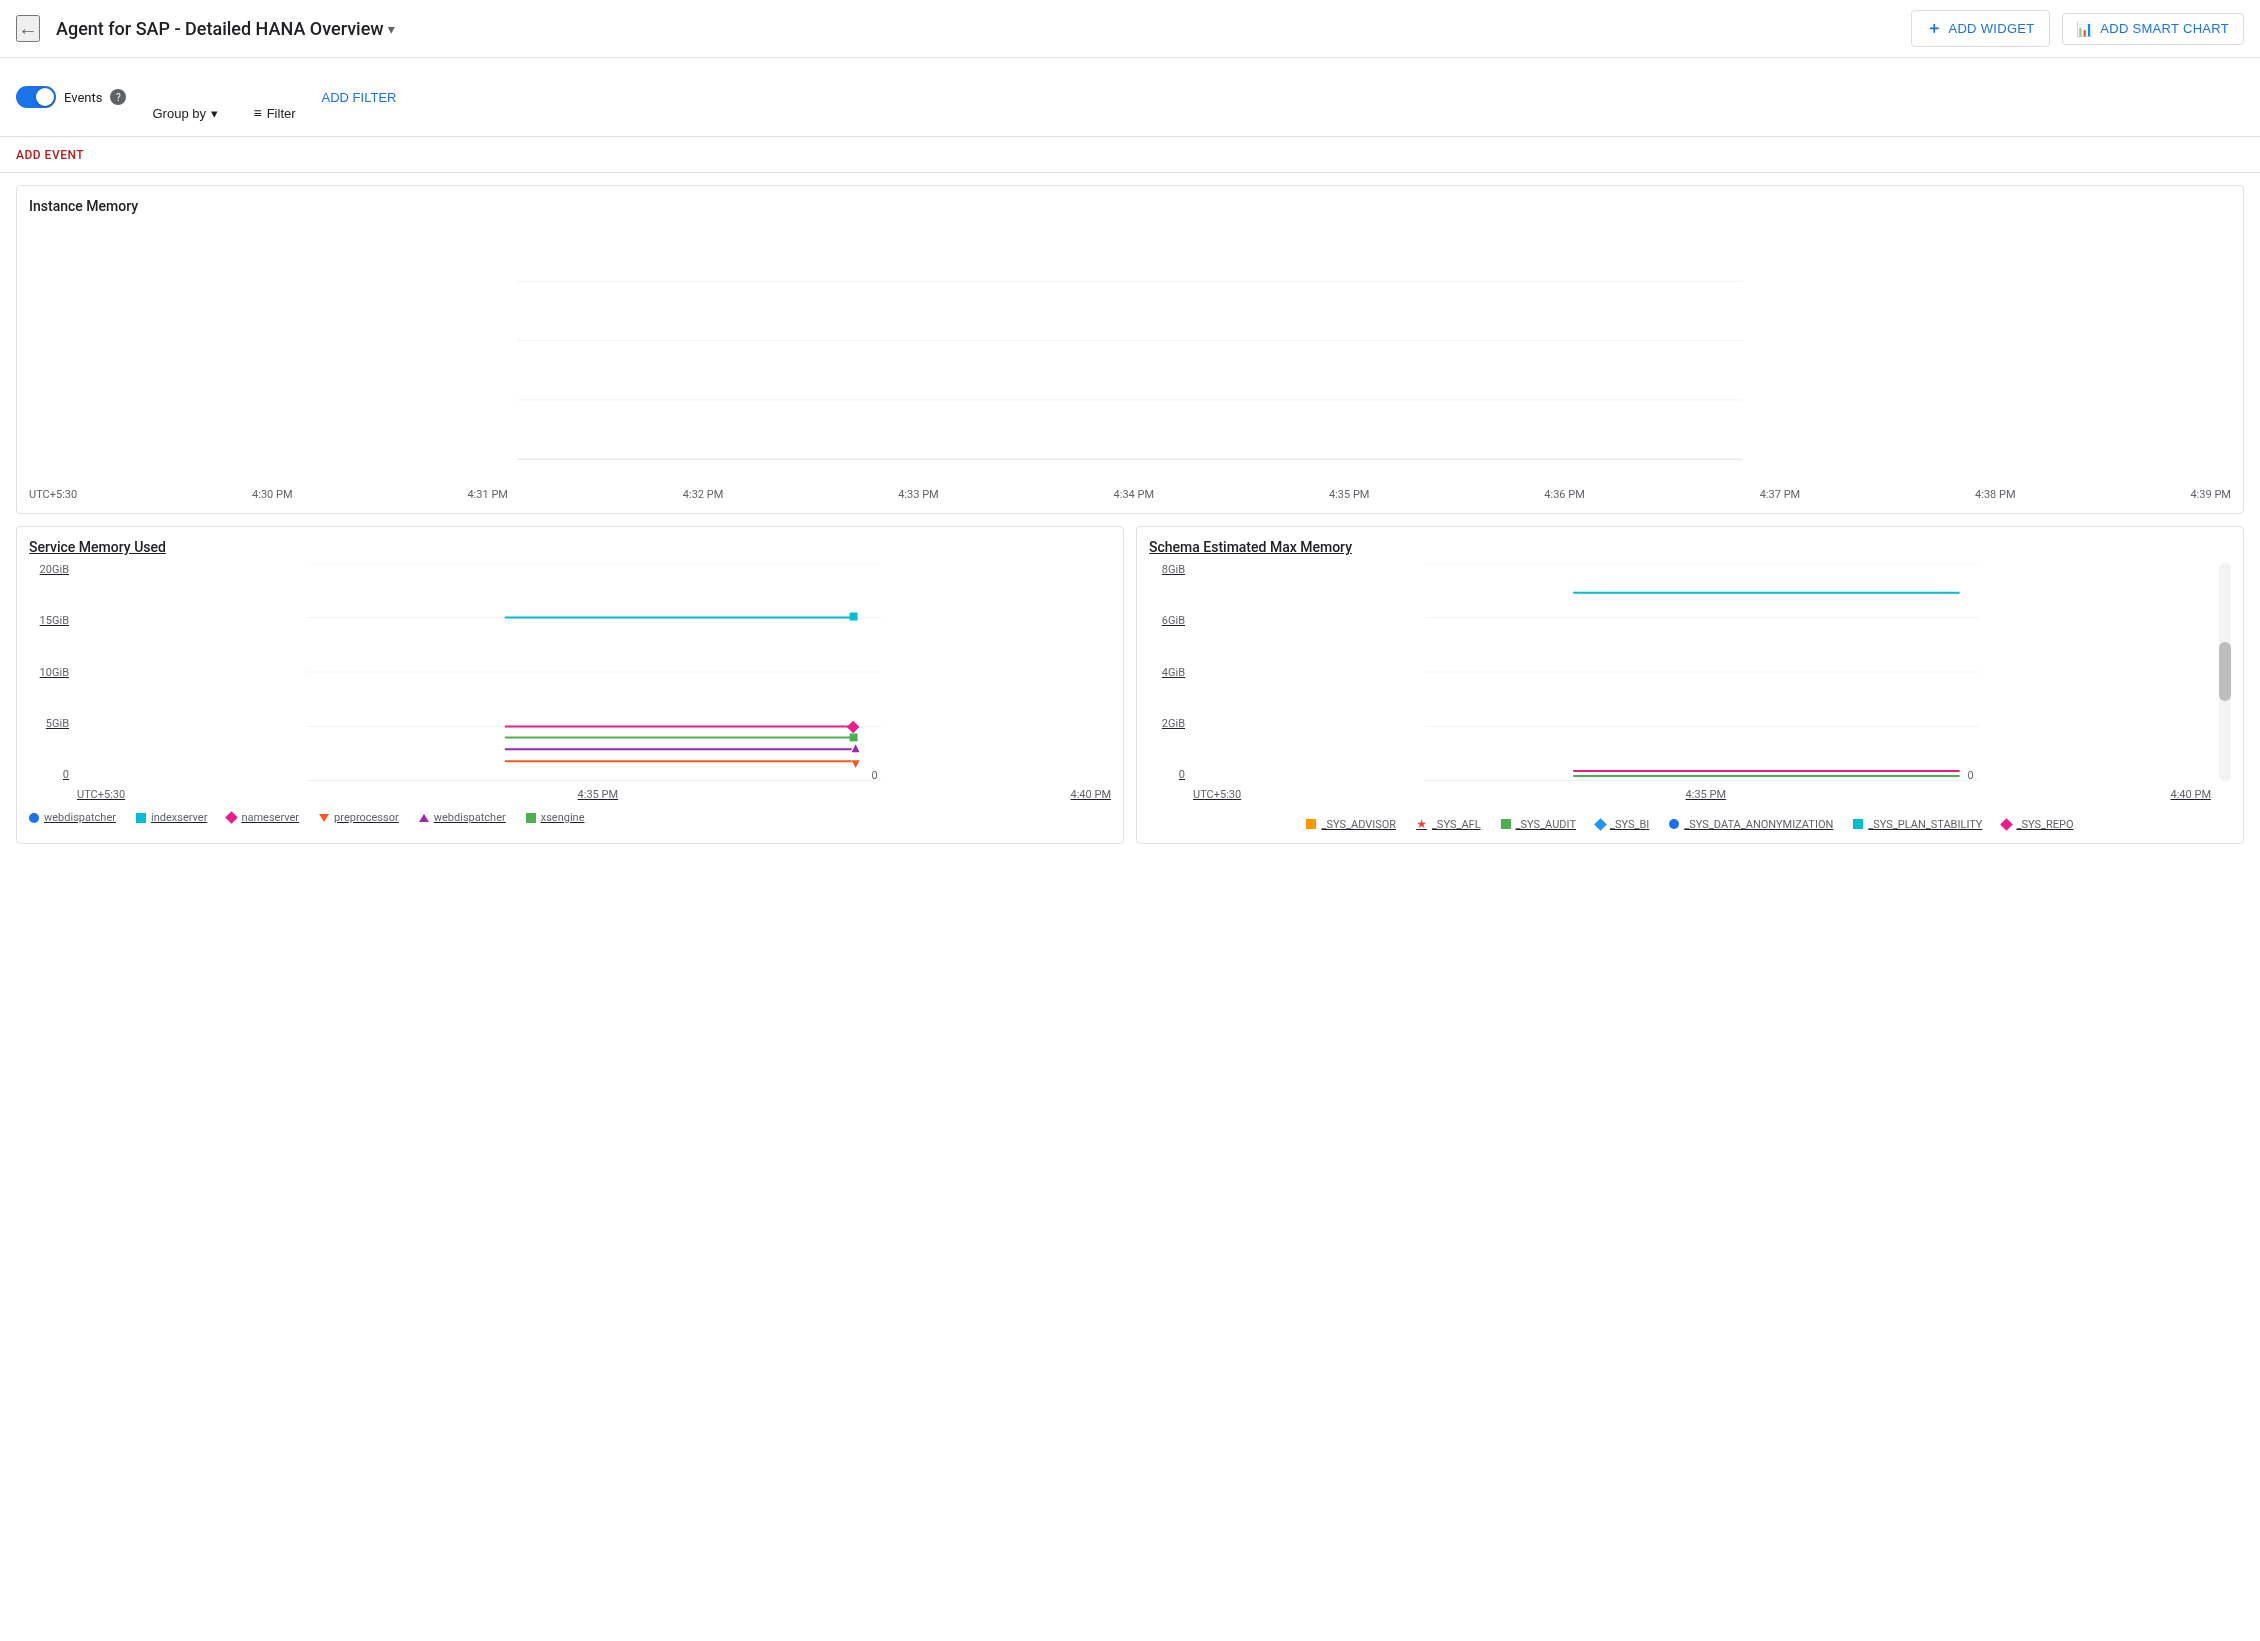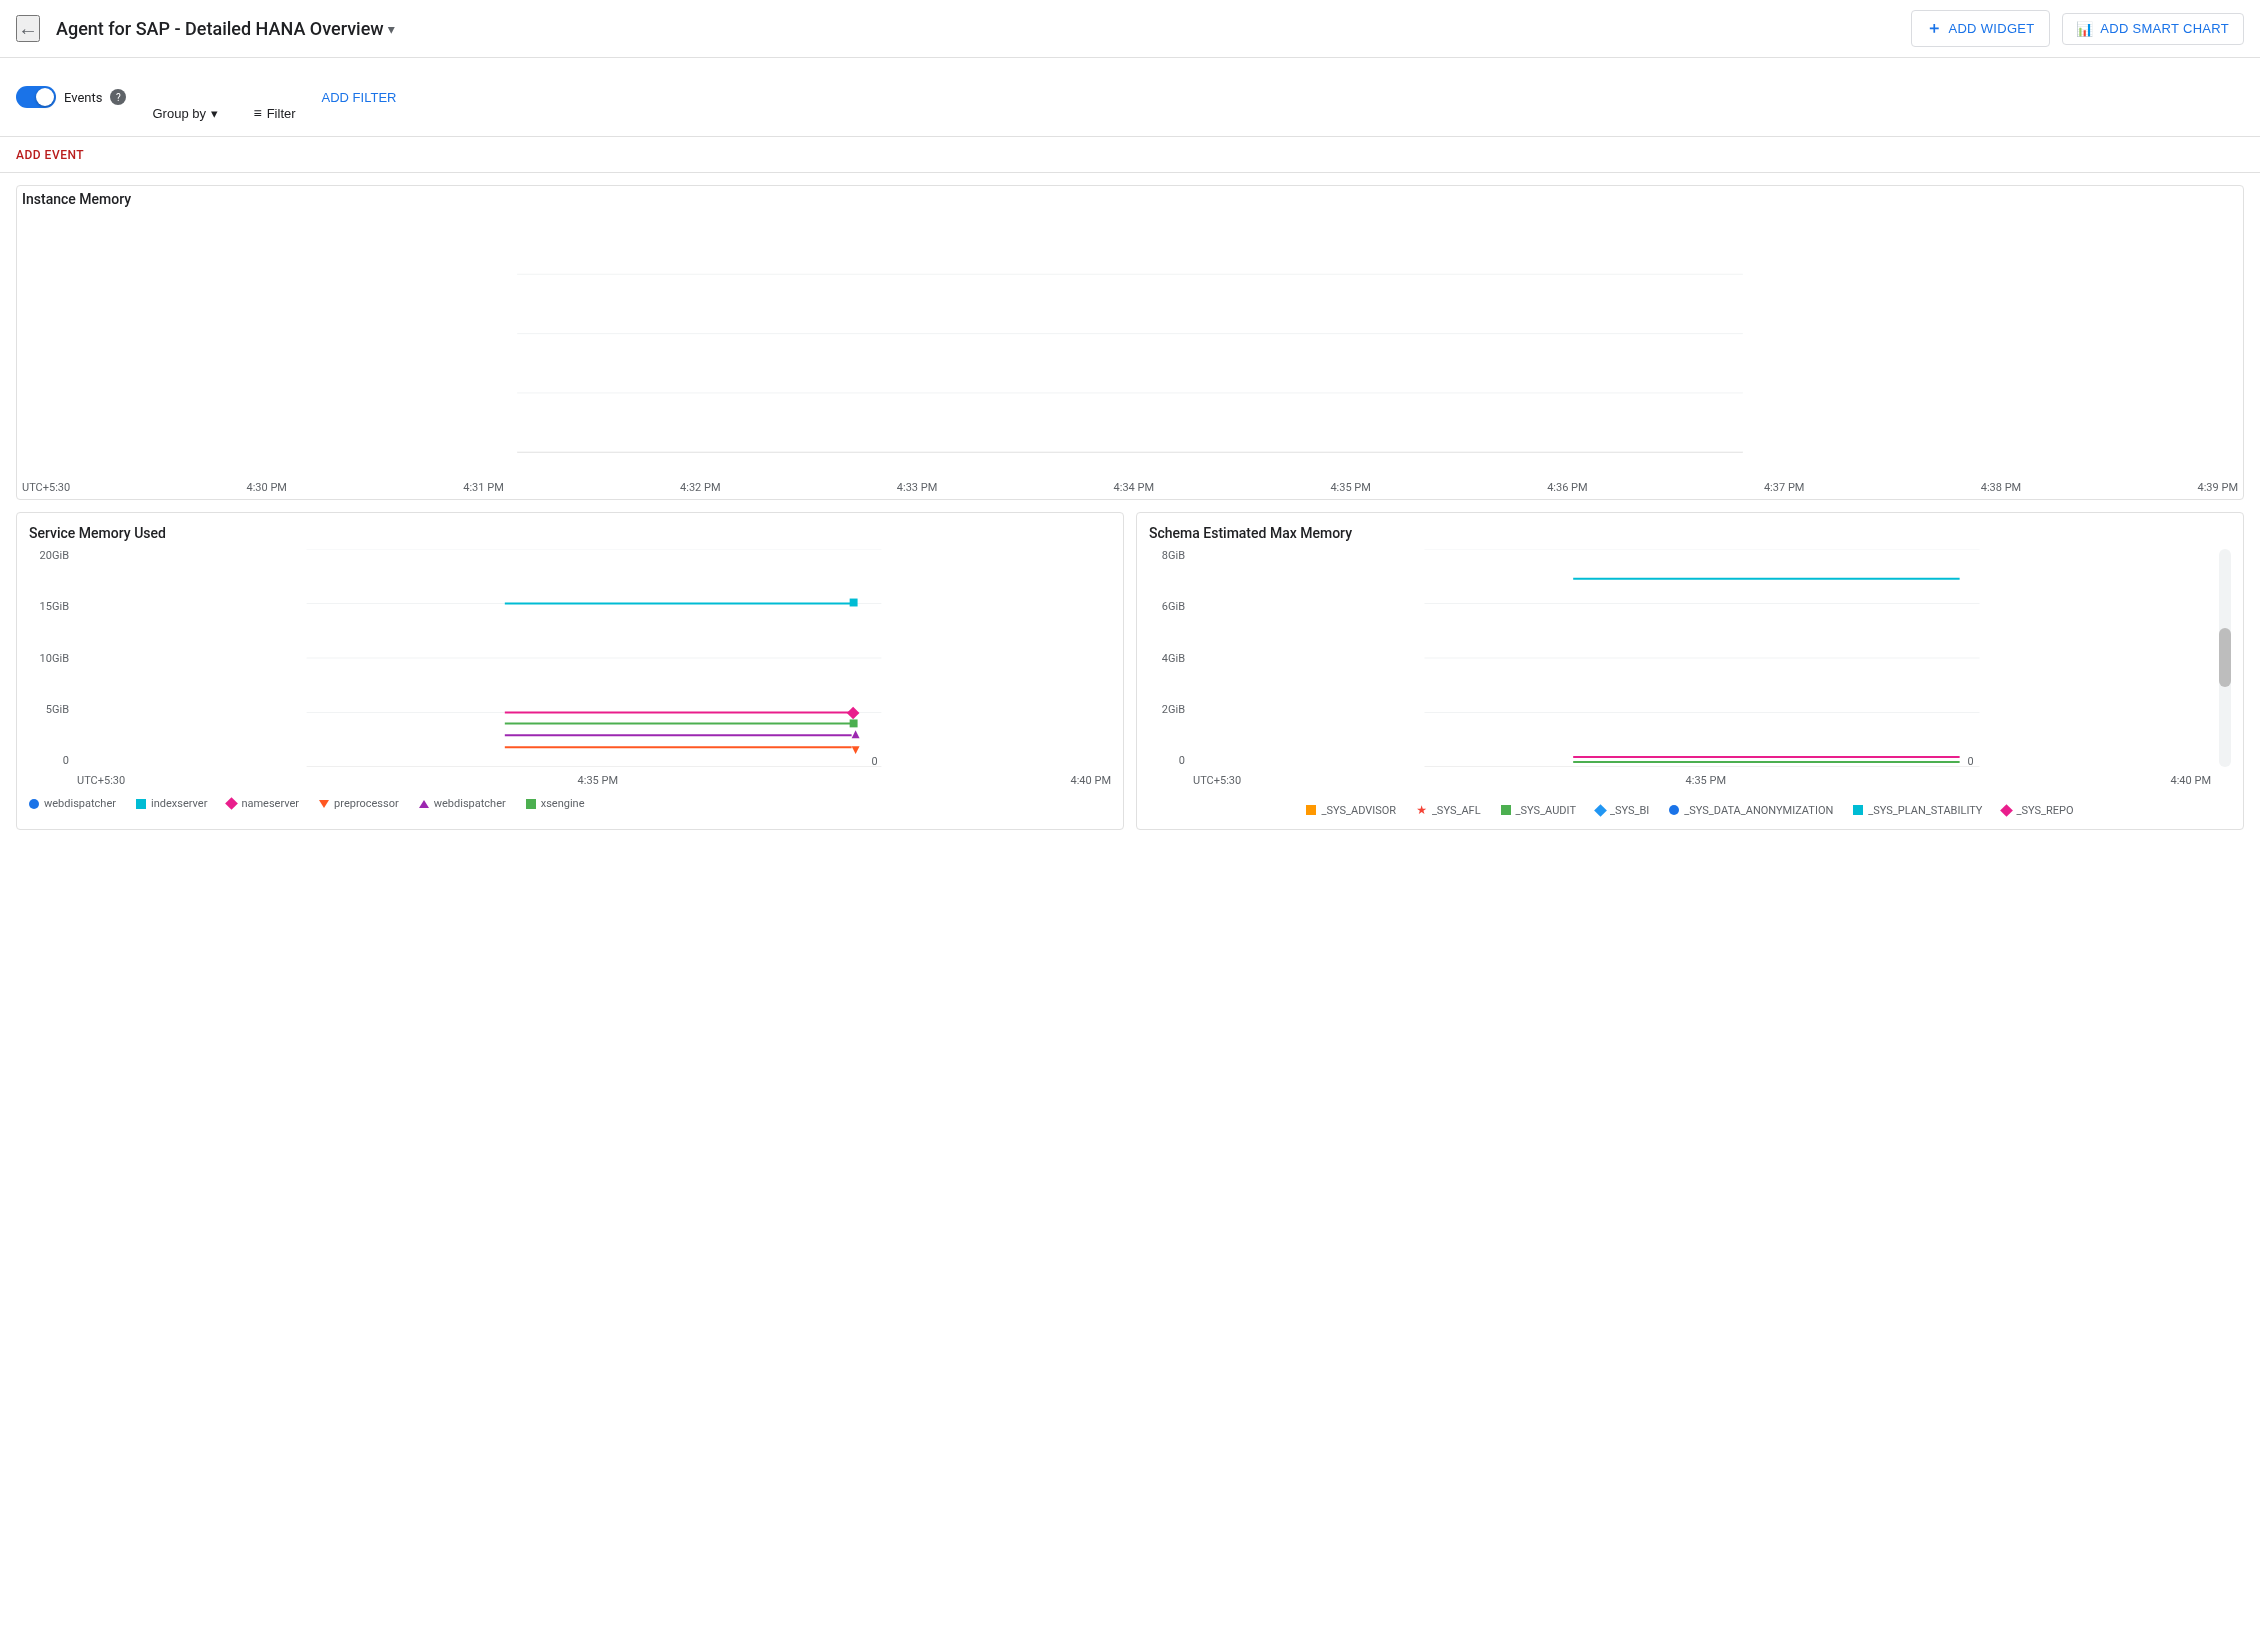--- a/index.html
+++ b/index.html
@@ -131,21 +131,21 @@
       letter-spacing: 0.5px;
     }
 
     
     .charts-container { padding: 12px 16px; display: flex; flex-direction: column; gap: 12px; }
 
     .chart-card {
       border: 1px solid #e0e0e0;
       border-radius: 4px;
       background: #fff;
-      padding: 5px;
+      padding: 12px;
     }
     .chart-title { font-size: 14px; font-weight: 500; margin-bottom: 8px; color: #202124; }
     .time-axis {
       display: flex;
       justify-content: space-between;
       padding-top: 6px;
       color: #5f6368;
       font-size: 11px;
     }
     .legend {
@@ -158,21 +158,21 @@
     }
     .legend-item { display: flex; align-items: center; gap: 5px; }
     .legend-square { width: 10px; height: 10px; }
     .legend-circle { width: 10px; height: 10px; border-radius: 50%; }
     .legend-diamond {
       width: 9px; height: 9px;
       transform: rotate(45deg);
     }
 
     
-    .bottom-charts { display: flex; gap: 12px; }
+    .bottom-charts { display: flex; gap: 12px; text-decoration: underline; }
     .bottom-chart-card {
       border: 1px solid #e0e0e0;
       border-radius: 4px;
       background: #fff;
       padding: 12px;
       flex: 1;
       min-width: 0;
     }
 
     

